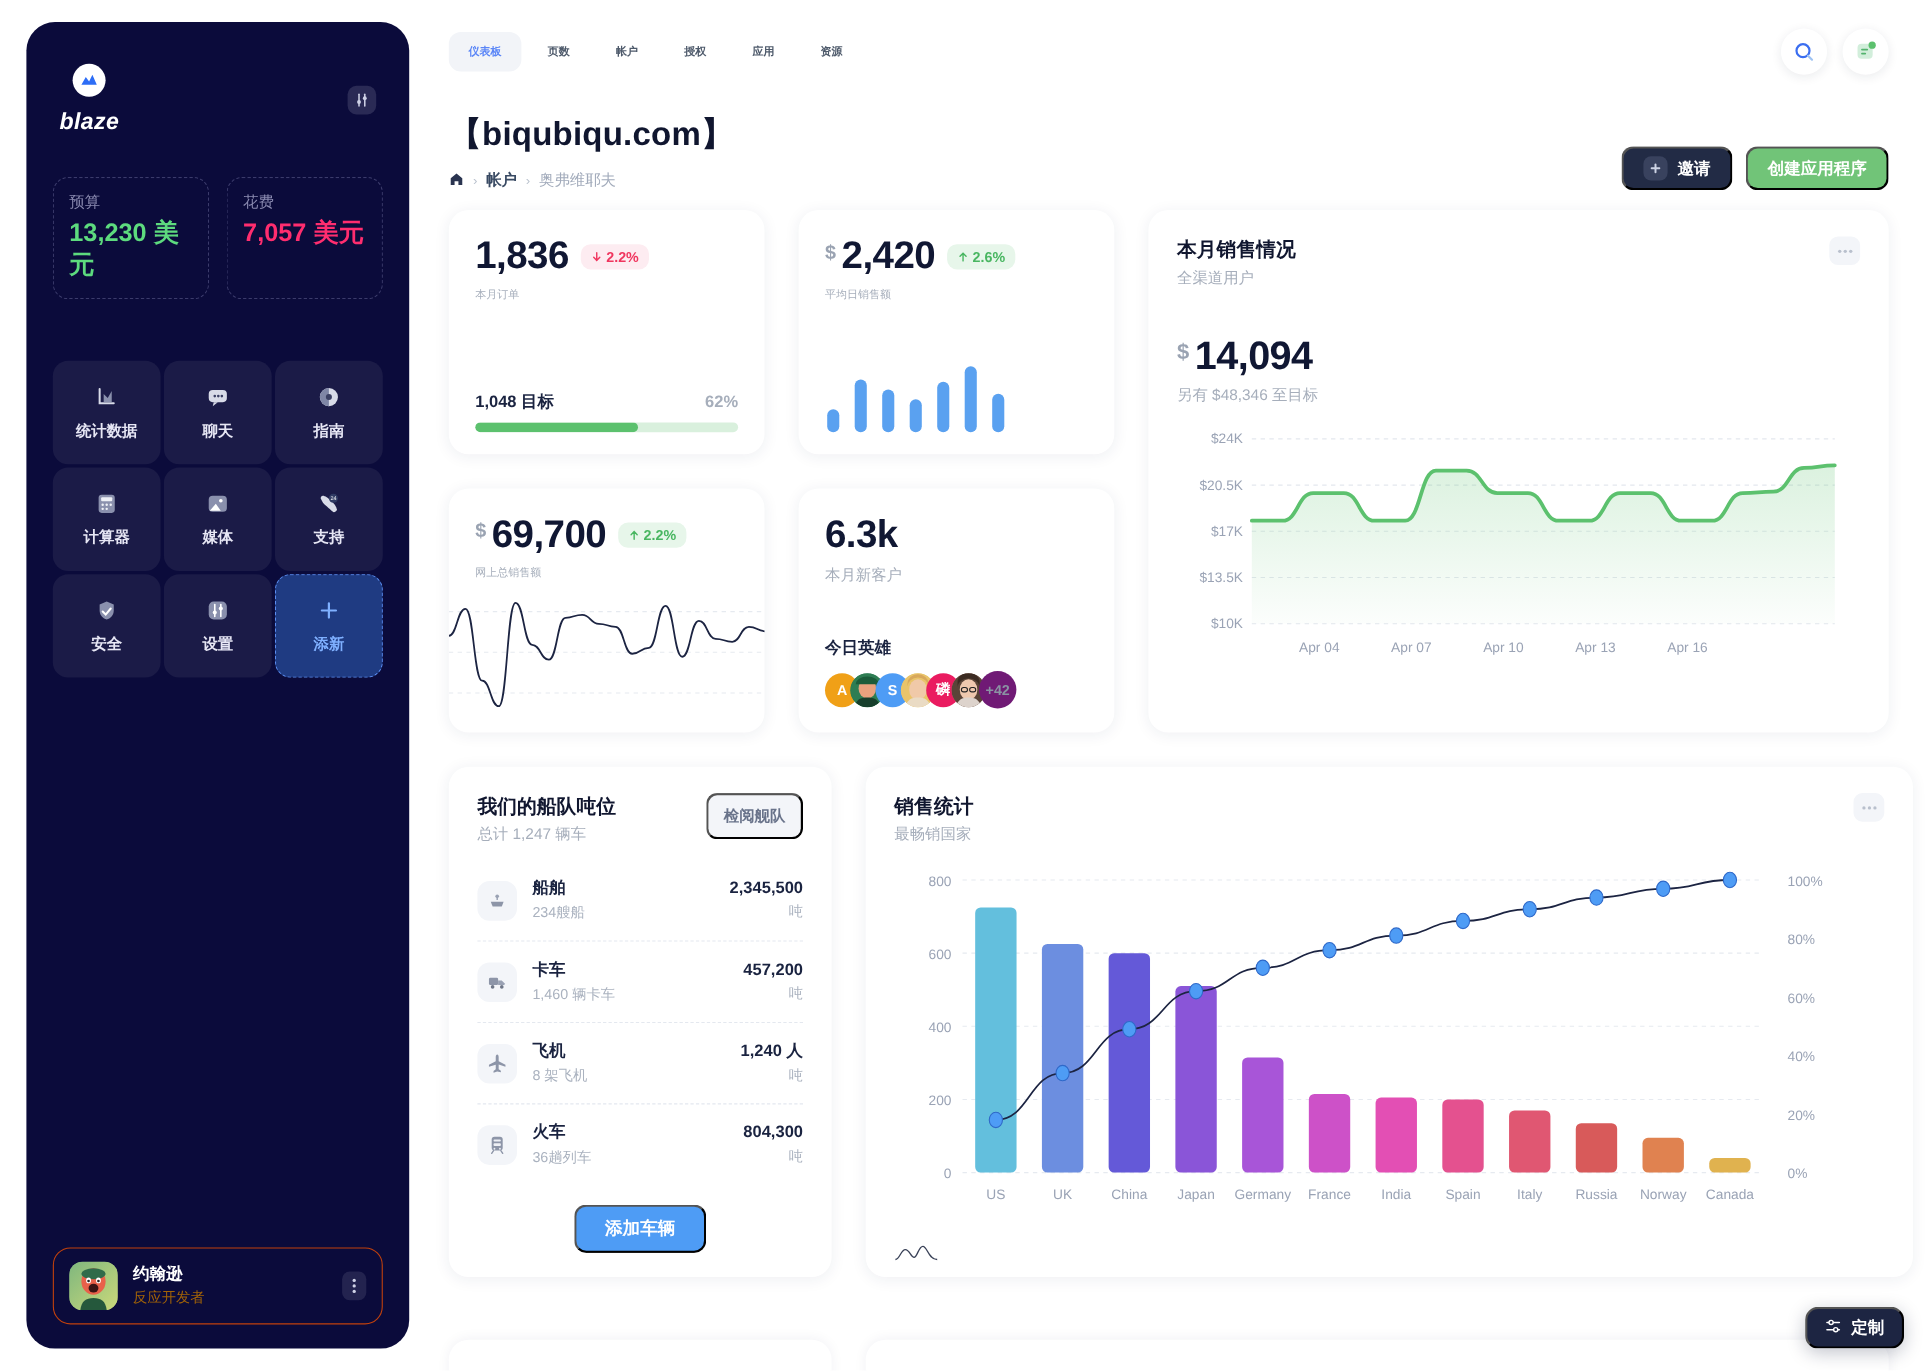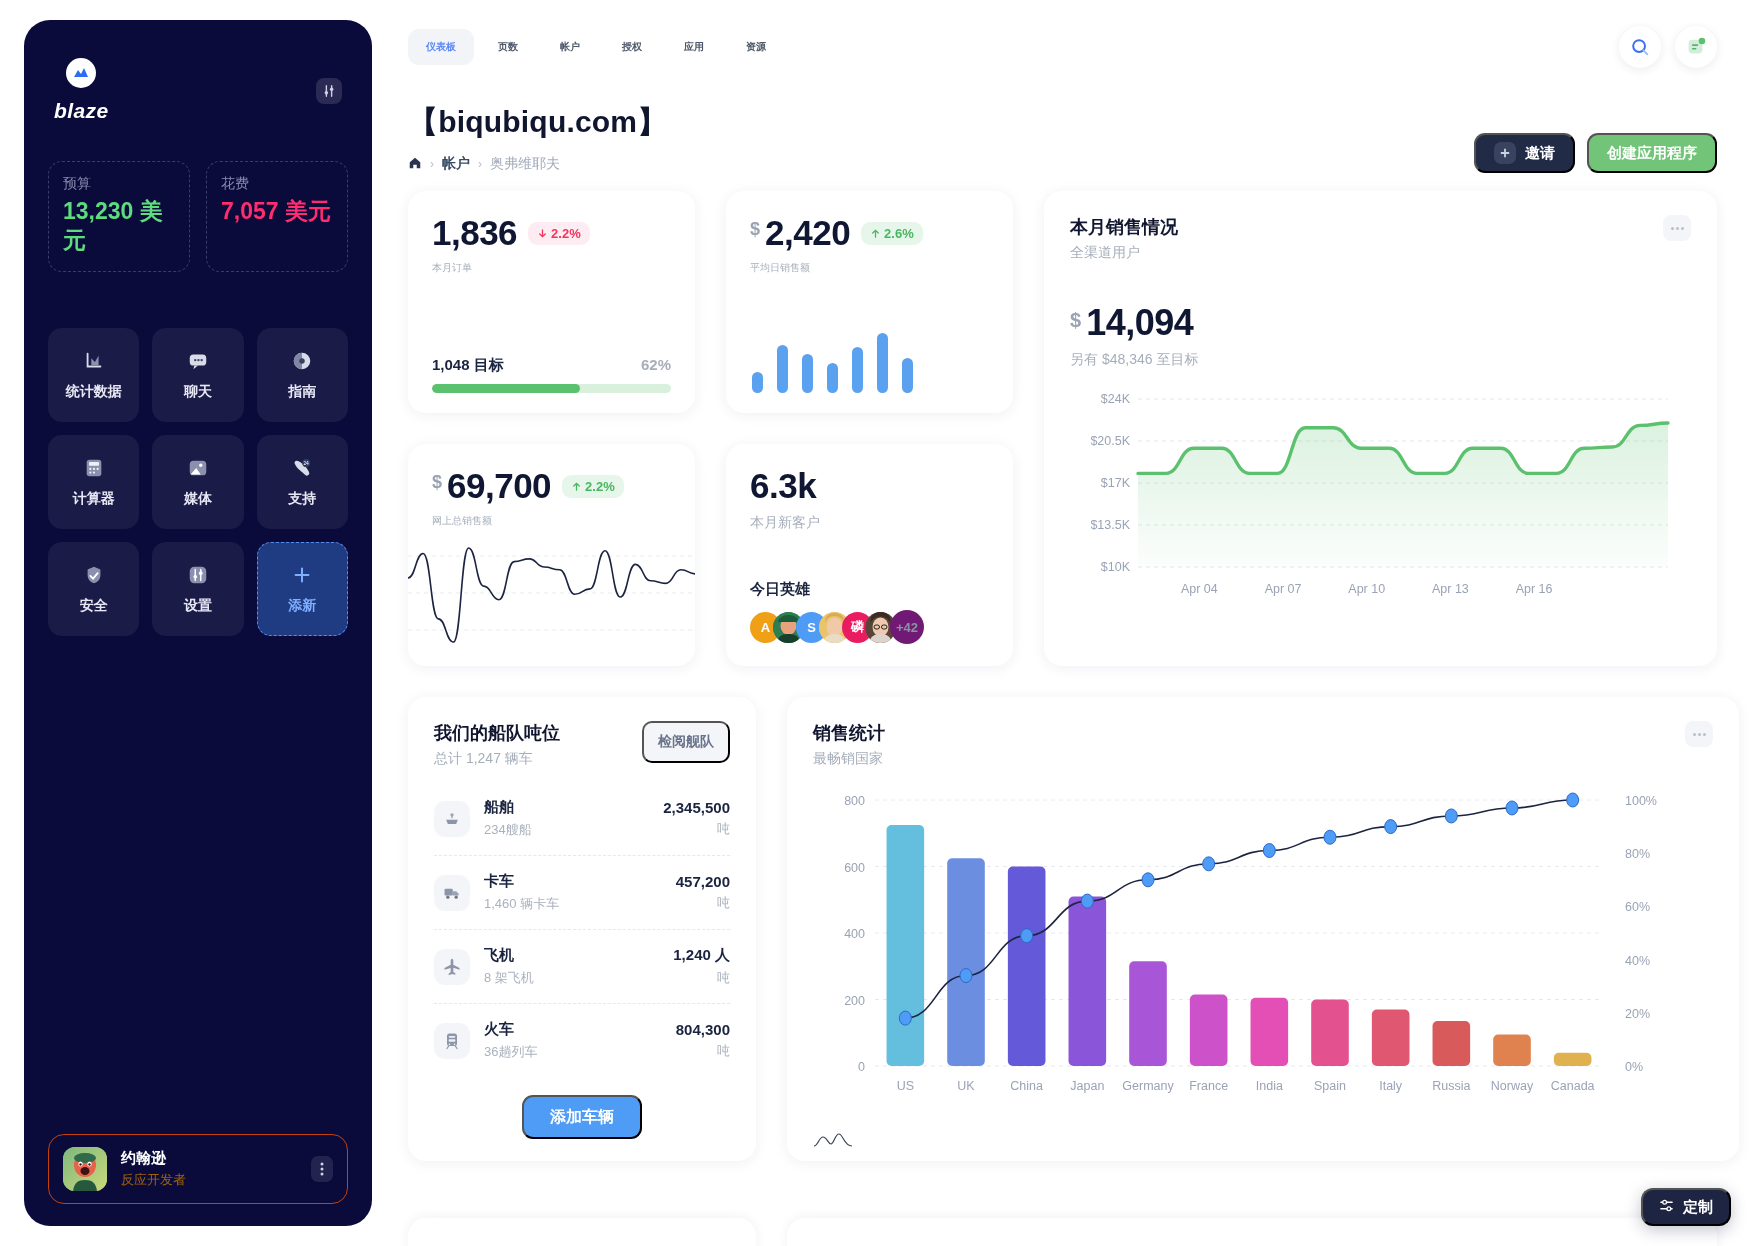--- a/index.html
+++ b/index.html
@@ -29,21 +29,21 @@
   .budget-row { display:flex; gap:16px; margin-top:38px; }
   .budget-box {
     flex:1; border:1px dashed #3b3b6b; border-radius:14px;
     padding: 13px 14px 16px 14px; min-height: 96px;
   }
   .budget-label { color:#8a8ab0; font-size:14px; margin-bottom:4px;}
   .budget-val { font-size:23px; font-weight:700; line-height:1.25; }
   .budget-val.green { color:#5ddb7e; }
   .budget-val.pink { color:#ff2d6f; }
 
-  .tile-grid { margin-top: 56px; display:grid; grid-template-columns: repeat(3, 1fr); gap:13px; }
+  .tile-grid { margin-top: 56px; display:grid; grid-template-columns: repeat(3, 1fr); gap:3px; }
   .tile {
     background:#1b1b47; border-radius:14px; height:94px;
     display:flex; flex-direction:column; align-items:center; justify-content:center; gap:9px;
   }
   .tile-label { color:#e7e7f5; font-size:14px; font-weight:600;}
   .tile.add { background:#1f3b82; border:1.5px dashed #5a8cf0; }
   .tile.add .tile-label { color:#7fb0ff; }
   .tile-ico { width:26px; height:26px; display:flex; align-items:center; justify-content:center;}
 
   .sb-spacer { flex: 1 1 auto; }

